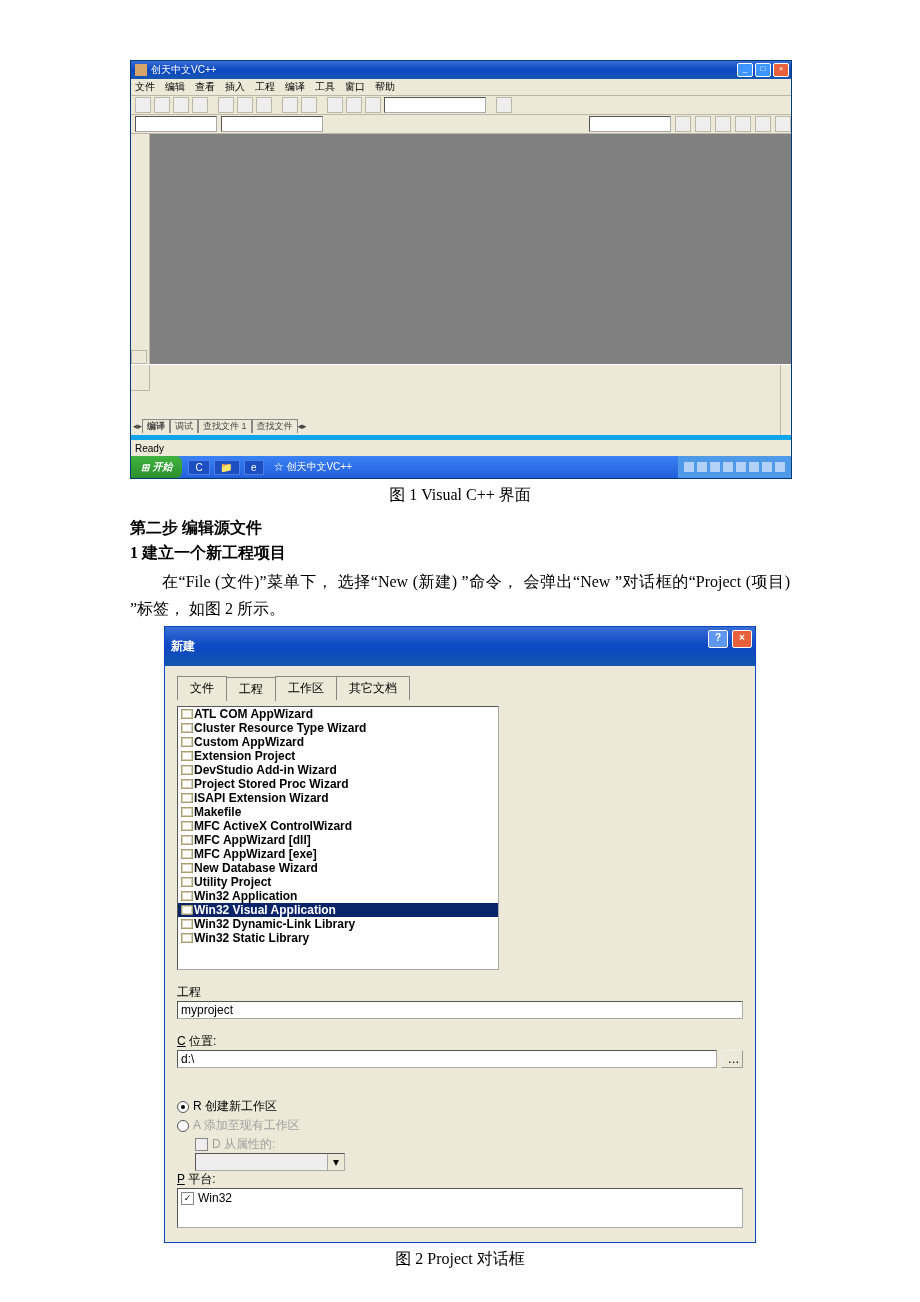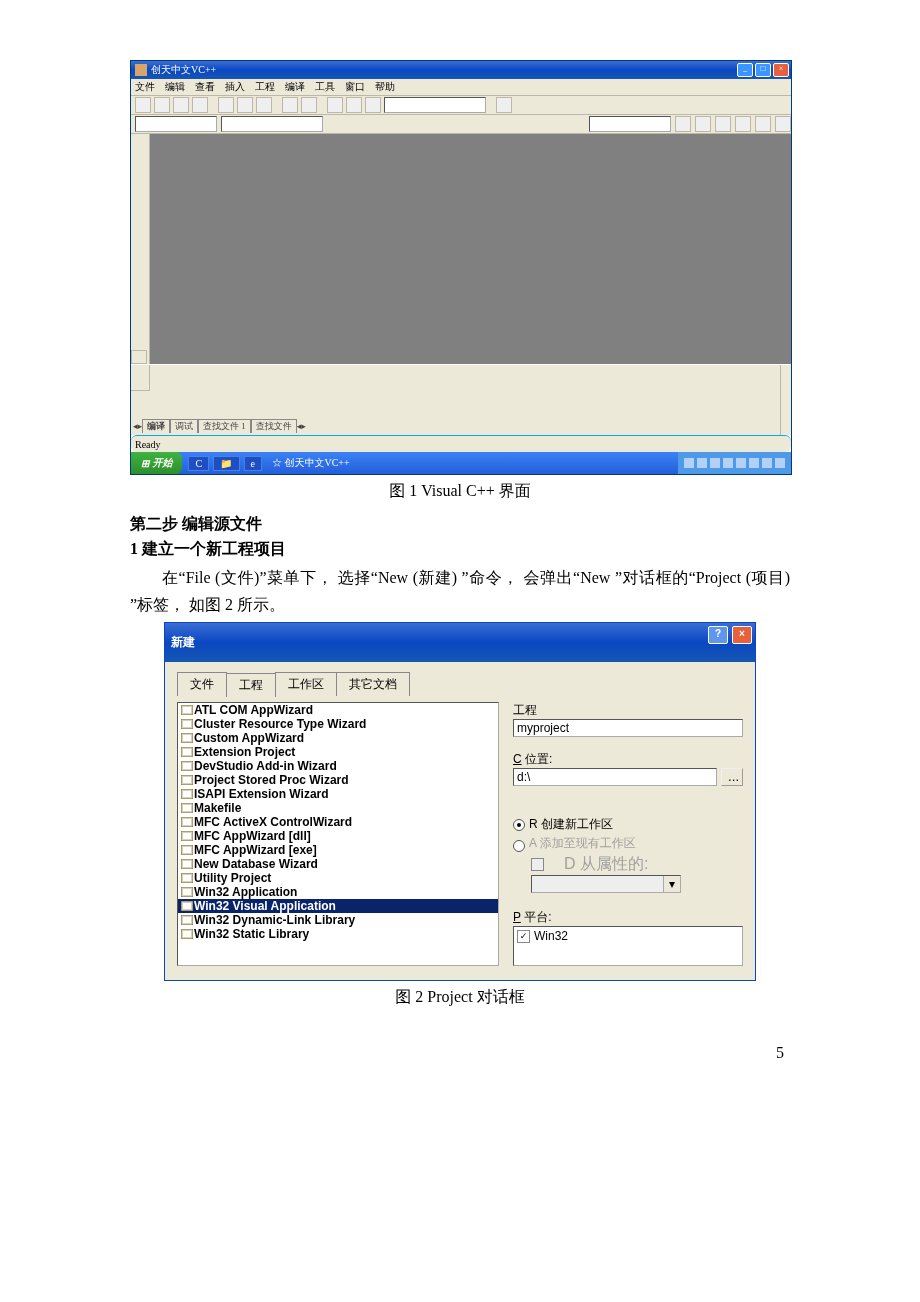--- a/index.html
+++ b/index.html
@@ -11,21 +11,21 @@
     color: #000;
     width: 920px;
   }
   .page {
     padding: 60px 130px 40px 130px;
   }
   
   .vcwin {
     width: 100%;
     border: 1px solid #003c74;
-    font-family: Liberation Serif, serif;
+    font-family: Liberation Sans, sans-serif;
   }
   .vc-title {
     background: linear-gradient(to bottom, #3a6ed5 0%, #0a47c2 50%, #1557b0 100%);
     color: #fff;
     font-size: 10px;
     height: 18px;
     line-height: 18px;
     padding-left: 4px;
     display: flex;
     align-items: center;
@@ -116,22 +116,21 @@
   .vc-output-tab.first { font-weight: bold; }
   .vc-output-scrollr {
     position: absolute; right: 0; top: 0;
     width: 10px; height: 100%;
     border-left: 1px solid #bdb7a7;
   }
   .vc-status {
     height: 16px; background: #ece9d8;
     font-size: 10px; padding-left: 4px;
     display: flex; align-items: center;
-    border-top: 1px solid #0ea5e9;
-    border-radius: 6px;
+    border-top: 5px solid #0ea5e9;
   }
   .xp-taskbar {
     height: 22px;
     background: linear-gradient(to bottom,#3a82f4 0%,#245edb 100%);
     display: flex; align-items: center;
     font-size: 10px; color: #fff;
   }
   .start {
     background: linear-gradient(to bottom,#3fb33f,#2d8f2d);
     height: 100%; padding: 0 10px;
@@ -193,21 +192,21 @@
     font-size: 12px;
   }
   .tab {
     border: 1px solid #888; border-bottom: none;
     padding: 3px 12px; background: #ece9d8;
     margin-right: -1px;
     position: relative;
   }
   .tab.inactive { color: #000; }
   .tab.active { background: #ece9d8; top: 1px; z-index: 2; }
-  .panel-row { display: flex; gap: 14px; }
+  .panel-row { display: flex; gap: 14px; flex-direction: column; }
   .listbox {
     width: 320px; height: 262px;
     border: 1px inset #aaa;
     background: #fff;
     overflow: hidden;
     font-size: 12px;
   }
   .lbitem {
     display: flex; align-items: center;
     padding: 0 2px; height: 14px;
@@ -237,22 +236,22 @@
     background: #ece9d8; text-align: center;
     line-height: 14px;
   }
   .radio { display: flex; align-items: center; gap: 4px; font-size: 12px; }
   .radio .rbtn {
     width: 10px; height: 10px; border-radius: 50%;
     border: 1px solid #555; background: #fff;
     display: inline-flex; align-items: center; justify-content: center;
   }
   .rbtn .dot { width: 4px; height: 4px; border-radius: 50%; background: #000; }
-  .radio.disabled { color: #a0a0a0; align-items: flex-end; }
-  .chkwrap { display: flex; align-items: center; gap: 20px; font-size: 16px; }
+  .radio.disabled { color: #a0a0a0; }
+  .chkwrap { display: flex; align-items: center; gap: 4px; font-size: 12px; }
   .chkbox {
     width: 11px; height: 11px; border: 1px solid #888;
     background: #fff; display:inline-flex; align-items:center; justify-content:center;
     font-size: 10px;
   }
   .chkbox.dis { background: #eee; }
   .exist-combo {
     width: 150px; height: 18px;
     border: 1px inset #aaa; background: #eee;
     margin-left: 18px;

